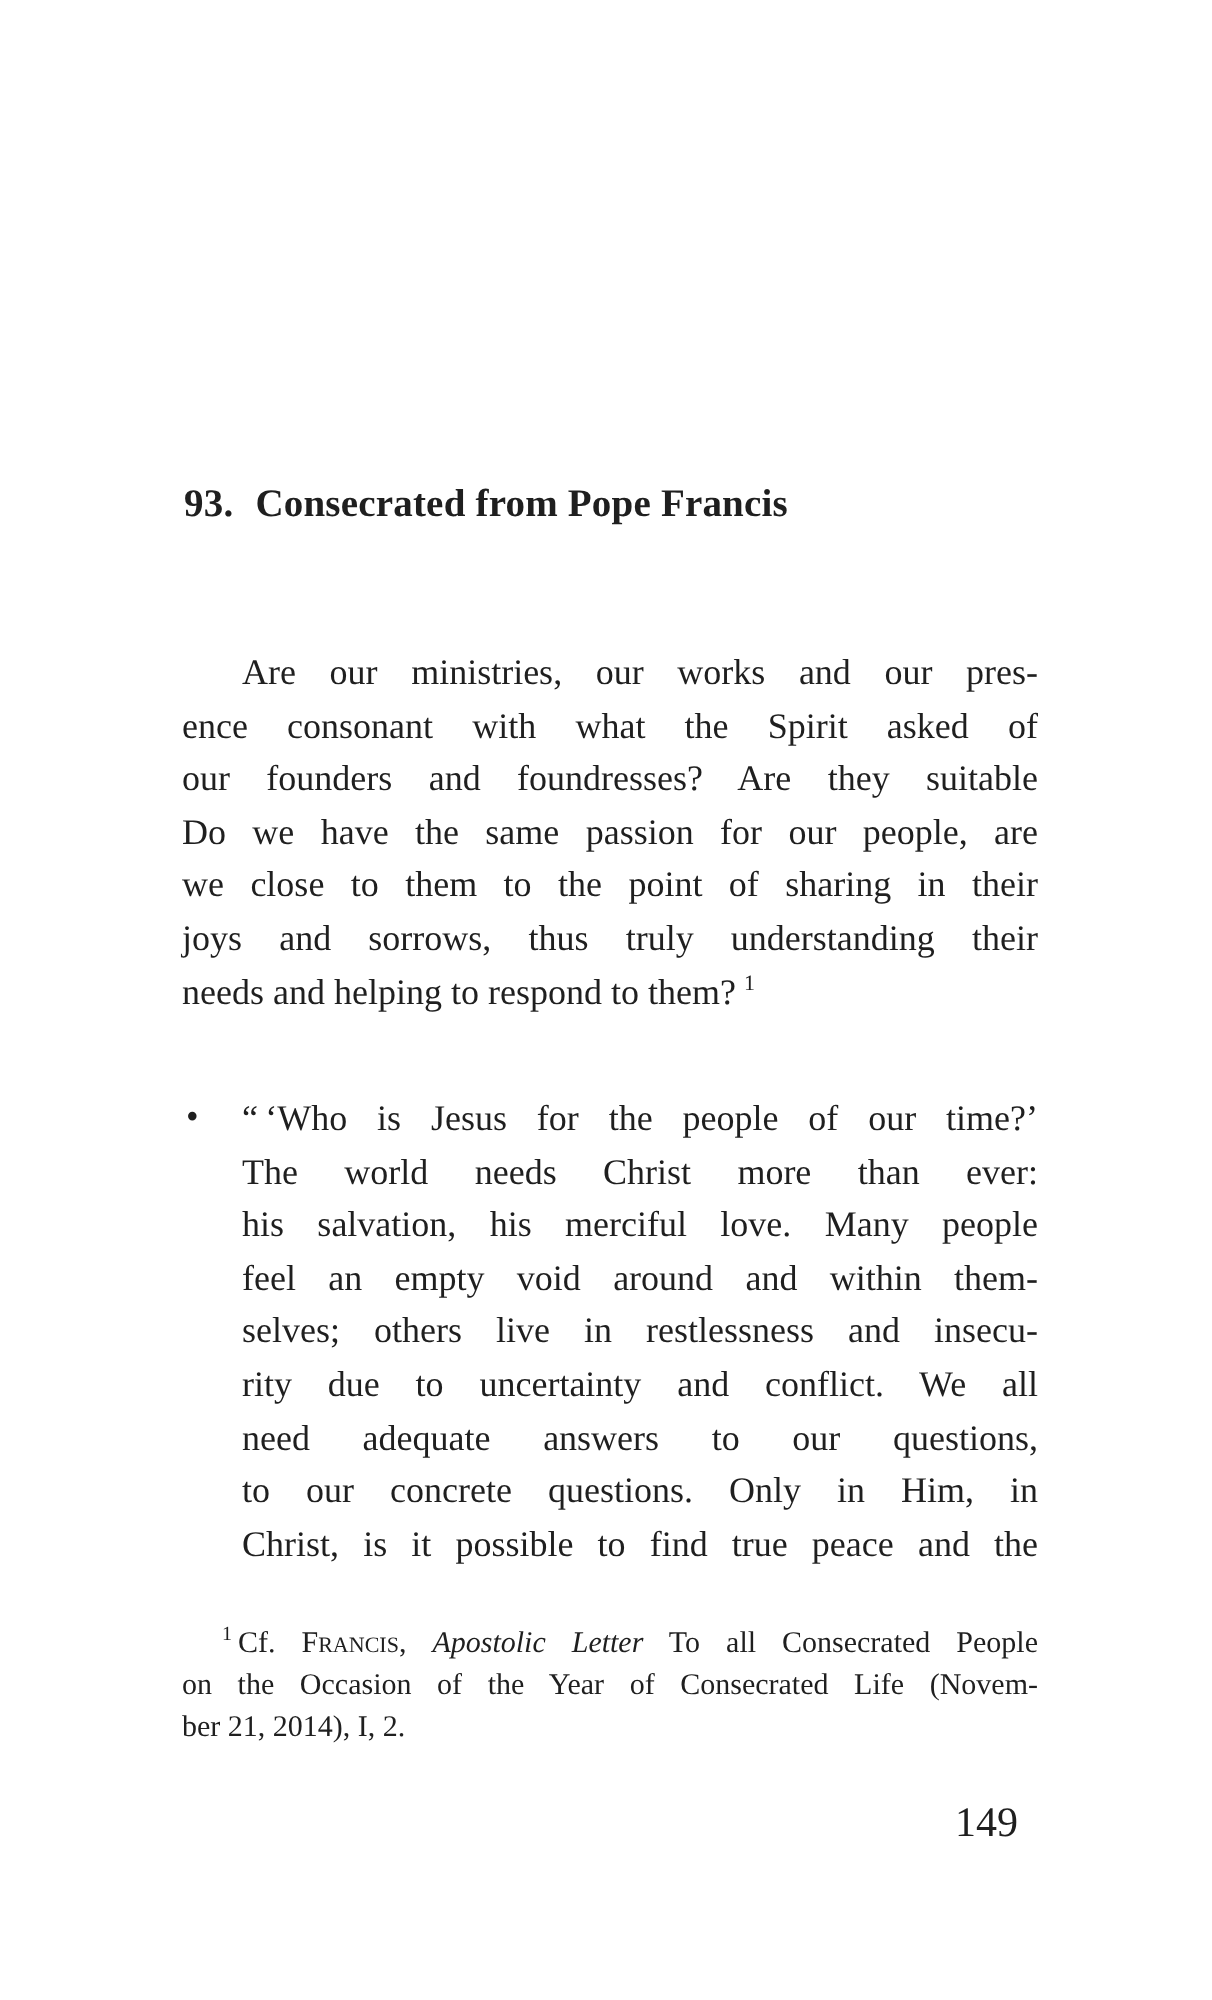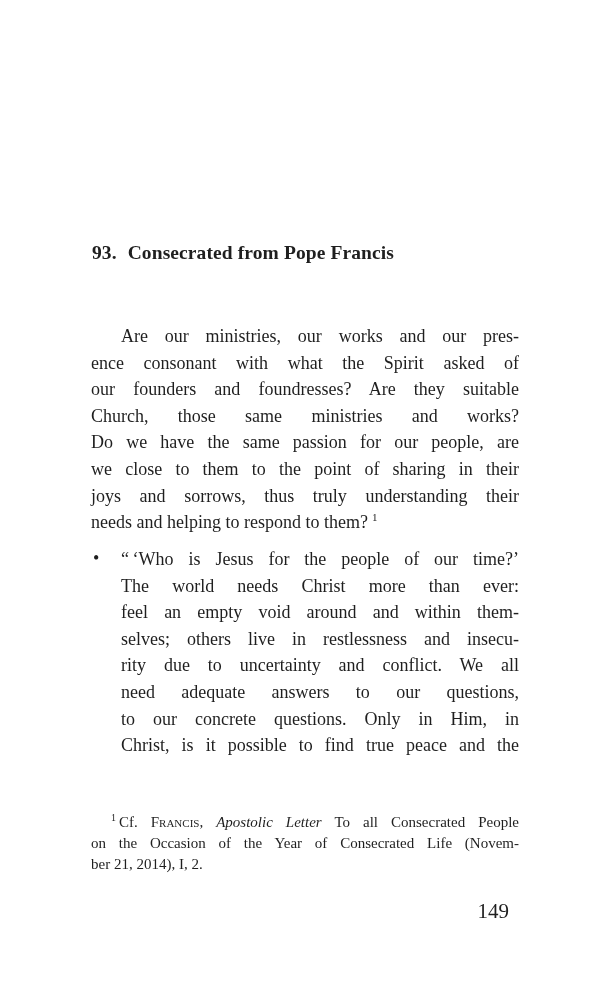--- a/index.html
+++ b/index.html
@@ -87,32 +87,32 @@
 <div class="page">
 
   <h2 class="heading">
     <span class="h-num">93.</span><span>Consecrated from Pope Francis</span>
   </h2>
 
   <div class="para1">
     <div class="line j indent">Are our ministries, our works and our pres-</div>
     <div class="line j">ence consonant with what the Spirit asked of</div>
     <div class="line j">our founders and foundresses? Are they suitable</div>
-    <div class="line j">Church, those same ministries and works?</div>
     <div class="line j">Do we have the same passion for our people, are</div>
     <div class="line j">we close to them to the point of sharing in their</div>
     <div class="line j">joys and sorrows, thus truly understanding their</div>
     <div class="line"><span>needs and helping to respond to them?</span><sup class="fn-ref">1</sup></div>
   </div>
 
   <div class="bullet-item">
     <span class="bullet-marker">•</span>
     <div class="bullet-lines">
       <div class="line j">“ ‘Who is Jesus for the people of our time?’</div>
       <div class="line j">The world needs Christ more than ever:</div>
+      <div class="line j">his salvation, his merciful love. Many people</div>
       <div class="line j">feel an empty void around and within them-</div>
       <div class="line j">selves; others live in restlessness and insecu-</div>
       <div class="line j">rity due to uncertainty and conflict. We all</div>
       <div class="line j">need adequate answers to our questions,</div>
       <div class="line j">to our concrete questions. Only in Him, in</div>
       <div class="line j">Christ, is it possible to find true peace and the</div>
     </div>
   </div>
 
   <div class="footnote">

